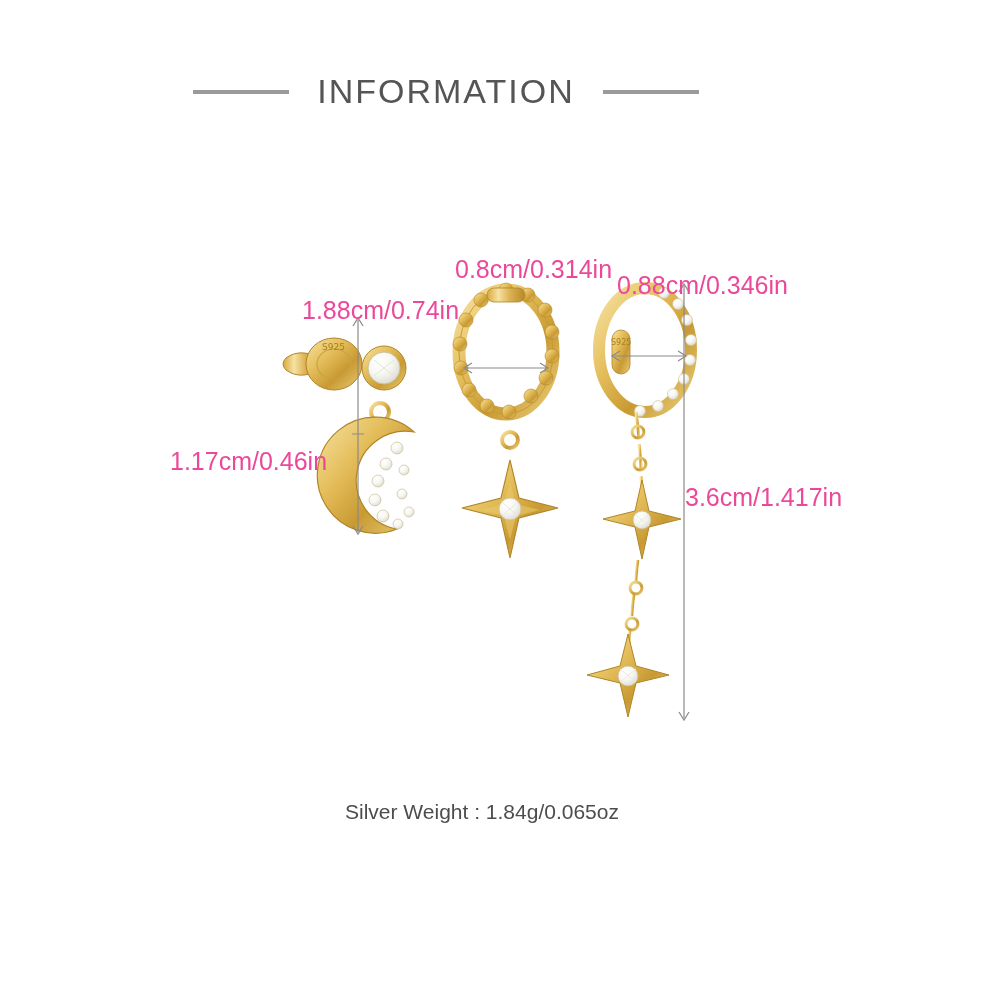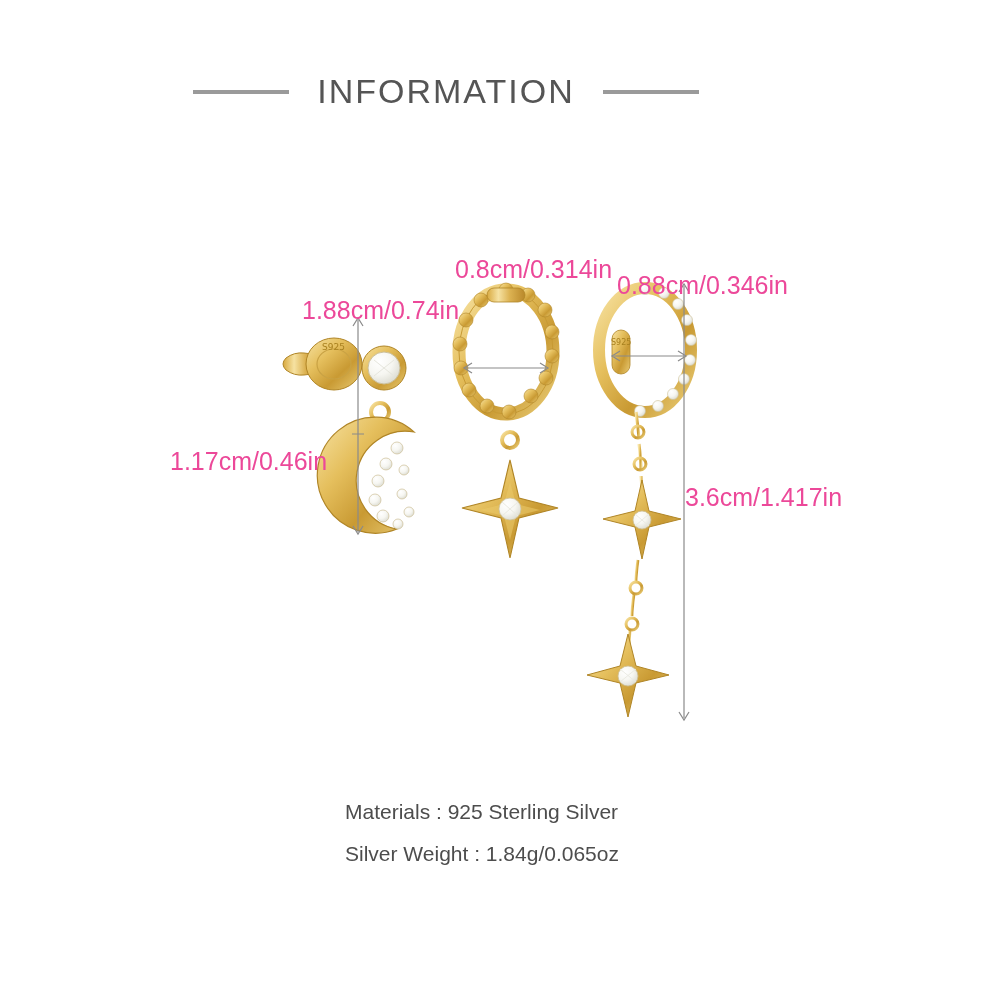--- a/index.html
+++ b/index.html
@@ -234,15 +234,14 @@
   </g>
 </svg>
 
 <div class="label" style="left:302px;top:296px;">1.88cm/0.74in</div>
 <div class="label" style="left:170px;top:447px;">1.17cm/0.46in</div>
 <div class="label" style="left:455px;top:255px;">0.8cm/0.314in</div>
 <div class="label" style="left:617px;top:271px;">0.88cm/0.346in</div>
 <div class="label" style="left:685px;top:440px;margin-top:43px;">3.6cm/1.417in</div>
 
 <div class="specs">
-  <div class="spec-line">Materials : 925 Sterling Silver</div>
   <div class="spec-line">Silver Weight : 1.84g/0.065oz</div>
 </div>
 
 </body></html>

